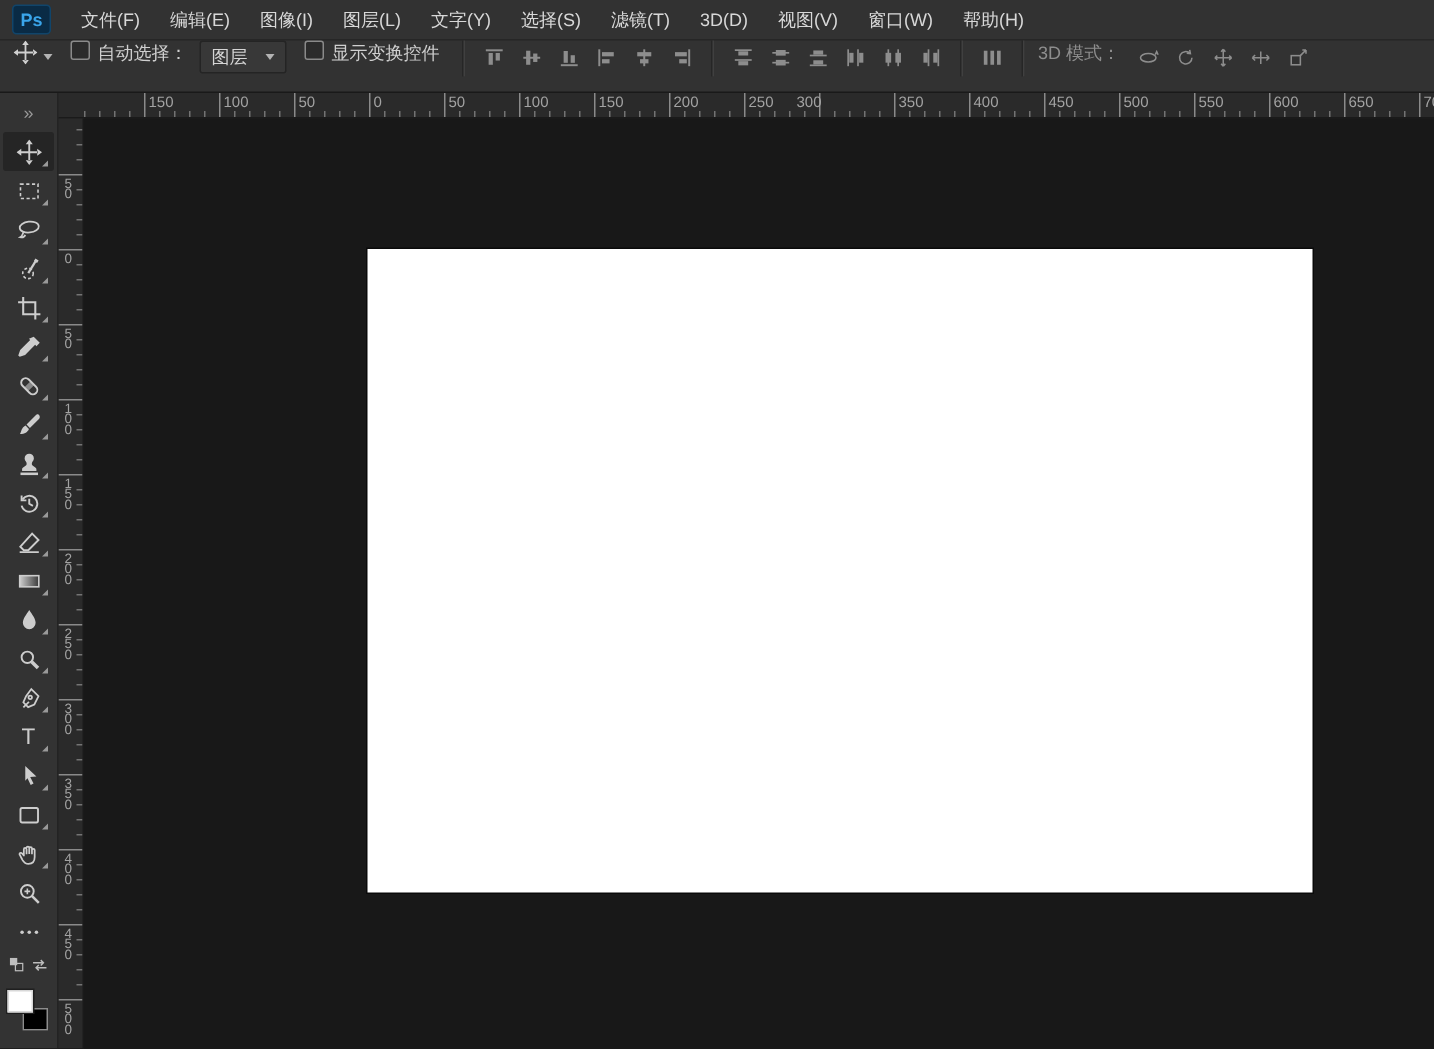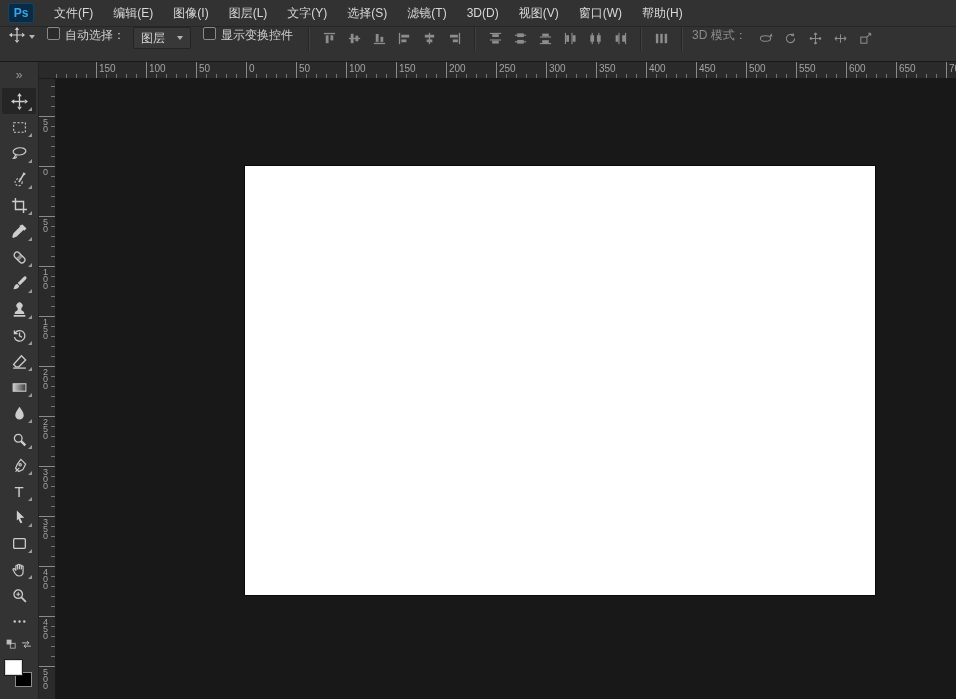--- a/index.html
+++ b/index.html
@@ -491,21 +491,21 @@
           <div class="htick major" style="left: 907px;"></div>
           <span class="hlabel" style="left: 60px;">150</span>
           <span class="hlabel" style="left: 110px;">100</span>
           <span class="hlabel" style="left: 160px;">50</span>
           <span class="hlabel" style="left: 210px;">0</span>
           <span class="hlabel" style="left: 260px;">50</span>
           <span class="hlabel" style="left: 310px;">100</span>
           <span class="hlabel" style="left: 360px;">150</span>
           <span class="hlabel" style="left: 410px;">200</span>
           <span class="hlabel" style="left: 460px;">250</span>
-          <span class="hlabel" style="left: 510px;">300</span>
+          <span class="hlabel" style="left: 492px;">300</span>
           <span class="hlabel" style="left: 560px;">350</span>
           <span class="hlabel" style="left: 610px;">400</span>
           <span class="hlabel" style="left: 660px;">450</span>
           <span class="hlabel" style="left: 710px;">500</span>
           <span class="hlabel" style="left: 760px;">550</span>
           <span class="hlabel" style="left: 810px;">600</span>
           <span class="hlabel" style="left: 860px;">650</span>
           <span class="hlabel" style="left: 910px;">700</span>
         </div>
       <div class="content">

